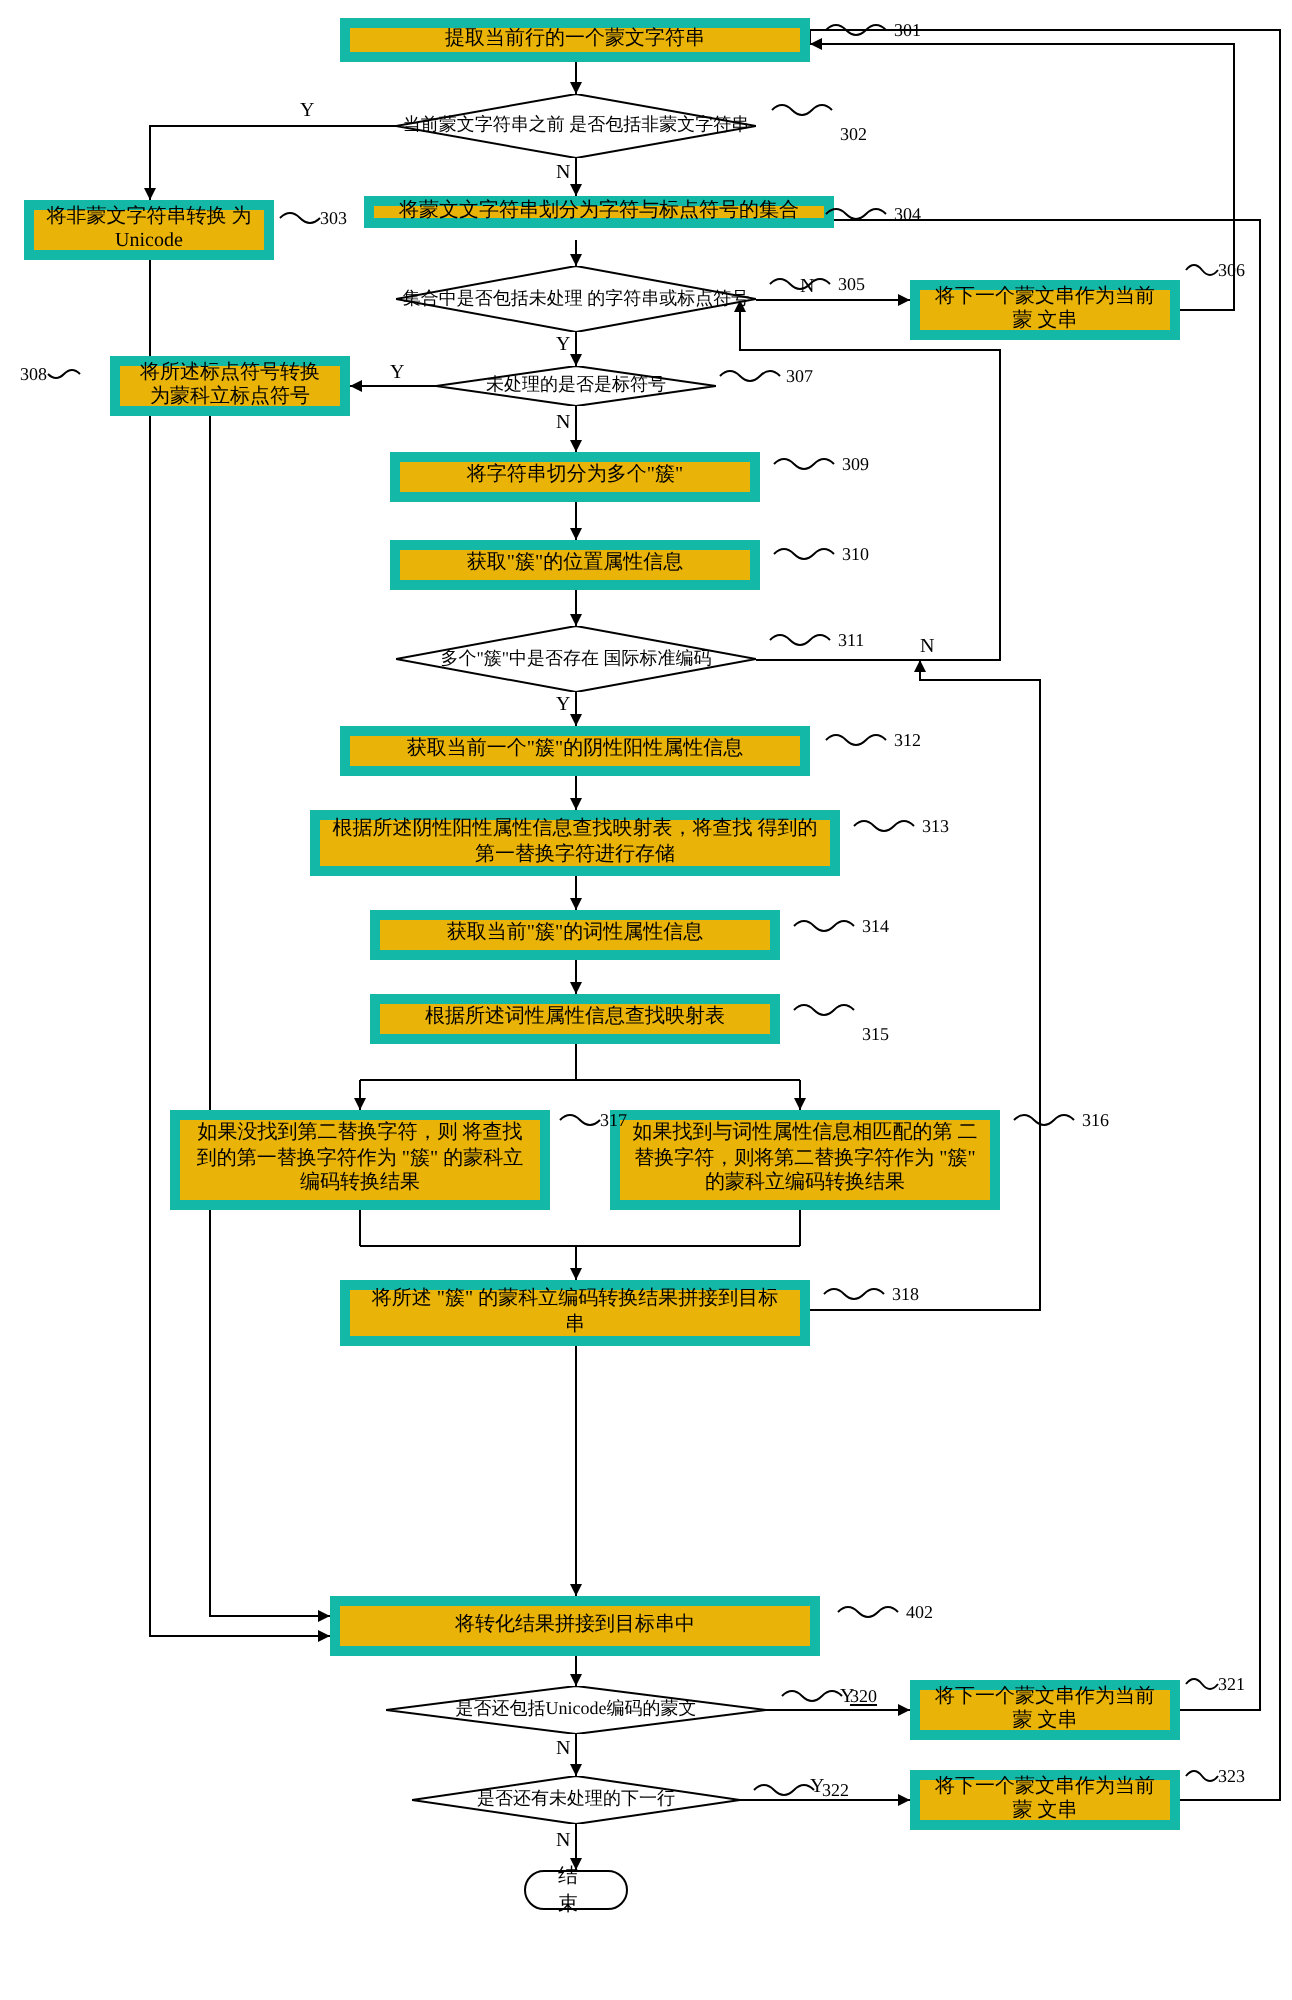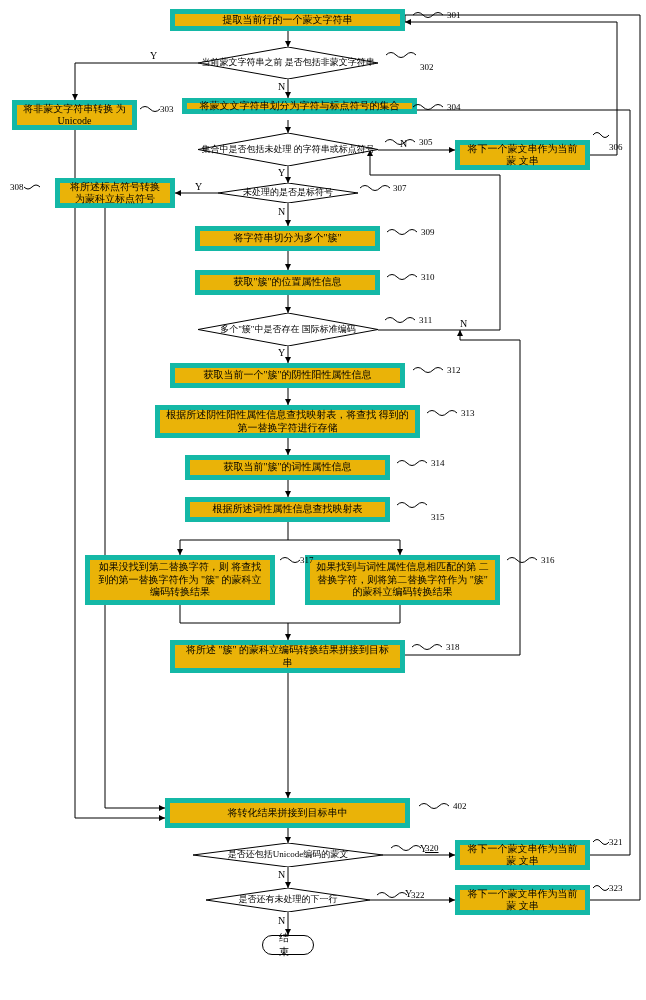--- a/index.html
+++ b/index.html
@@ -271,21 +271,21 @@
   <path d="M 593 842 q4 -5 8 0 q4 5 8 0" fill="none" stroke="#000" stroke-width="1"></path>
   <path d="M 377 895 q5 -5 10 0 q5 5 10 0 q5 -5 10 0" fill="none" stroke="#000" stroke-width="1"></path>
   <path d="M 593 888 q4 -5 8 0 q4 5 8 0" fill="none" stroke="#000" stroke-width="1"></path>
 </svg>
 
 <span class="sq" style="left:447px; top:10px;">301</span>
 <span class="sq" style="left:420px; top:50px;margin-top:12px;">302</span>
 <span class="sq" style="left:160px; top:104px;">303</span>
 <span class="sq" style="left:447px; top:102px;">304</span>
 <span class="sq" style="left:419px; top:137px;">305</span>
-<span class="sq" style="left:609px; top:142px;text-align:center;">306</span>
+<span class="sq" style="left:609px; top:130px;text-align:center;">306</span>
 <span class="sq" style="left:393px; top:183px;">307</span>
 <span class="sq" style="left:10px; top:182px;">308</span>
 <span class="sq" style="left:421px; top:227px;">309</span>
 <span class="sq" style="left:421px; top:272px;">310</span>
 <span class="sq" style="left:419px; top:315px;">311</span>
 <span class="sq" style="left:447px; top:365px;">312</span>
 <span class="sq" style="left:461px; top:408px;">313</span>
 <span class="sq" style="left:431px; top:458px;">314</span>
 <span class="sq" style="left:431px; top:500px;margin-top:12px;">315</span>
 <span class="sq" style="left:541px; top:555px;">316</span>

